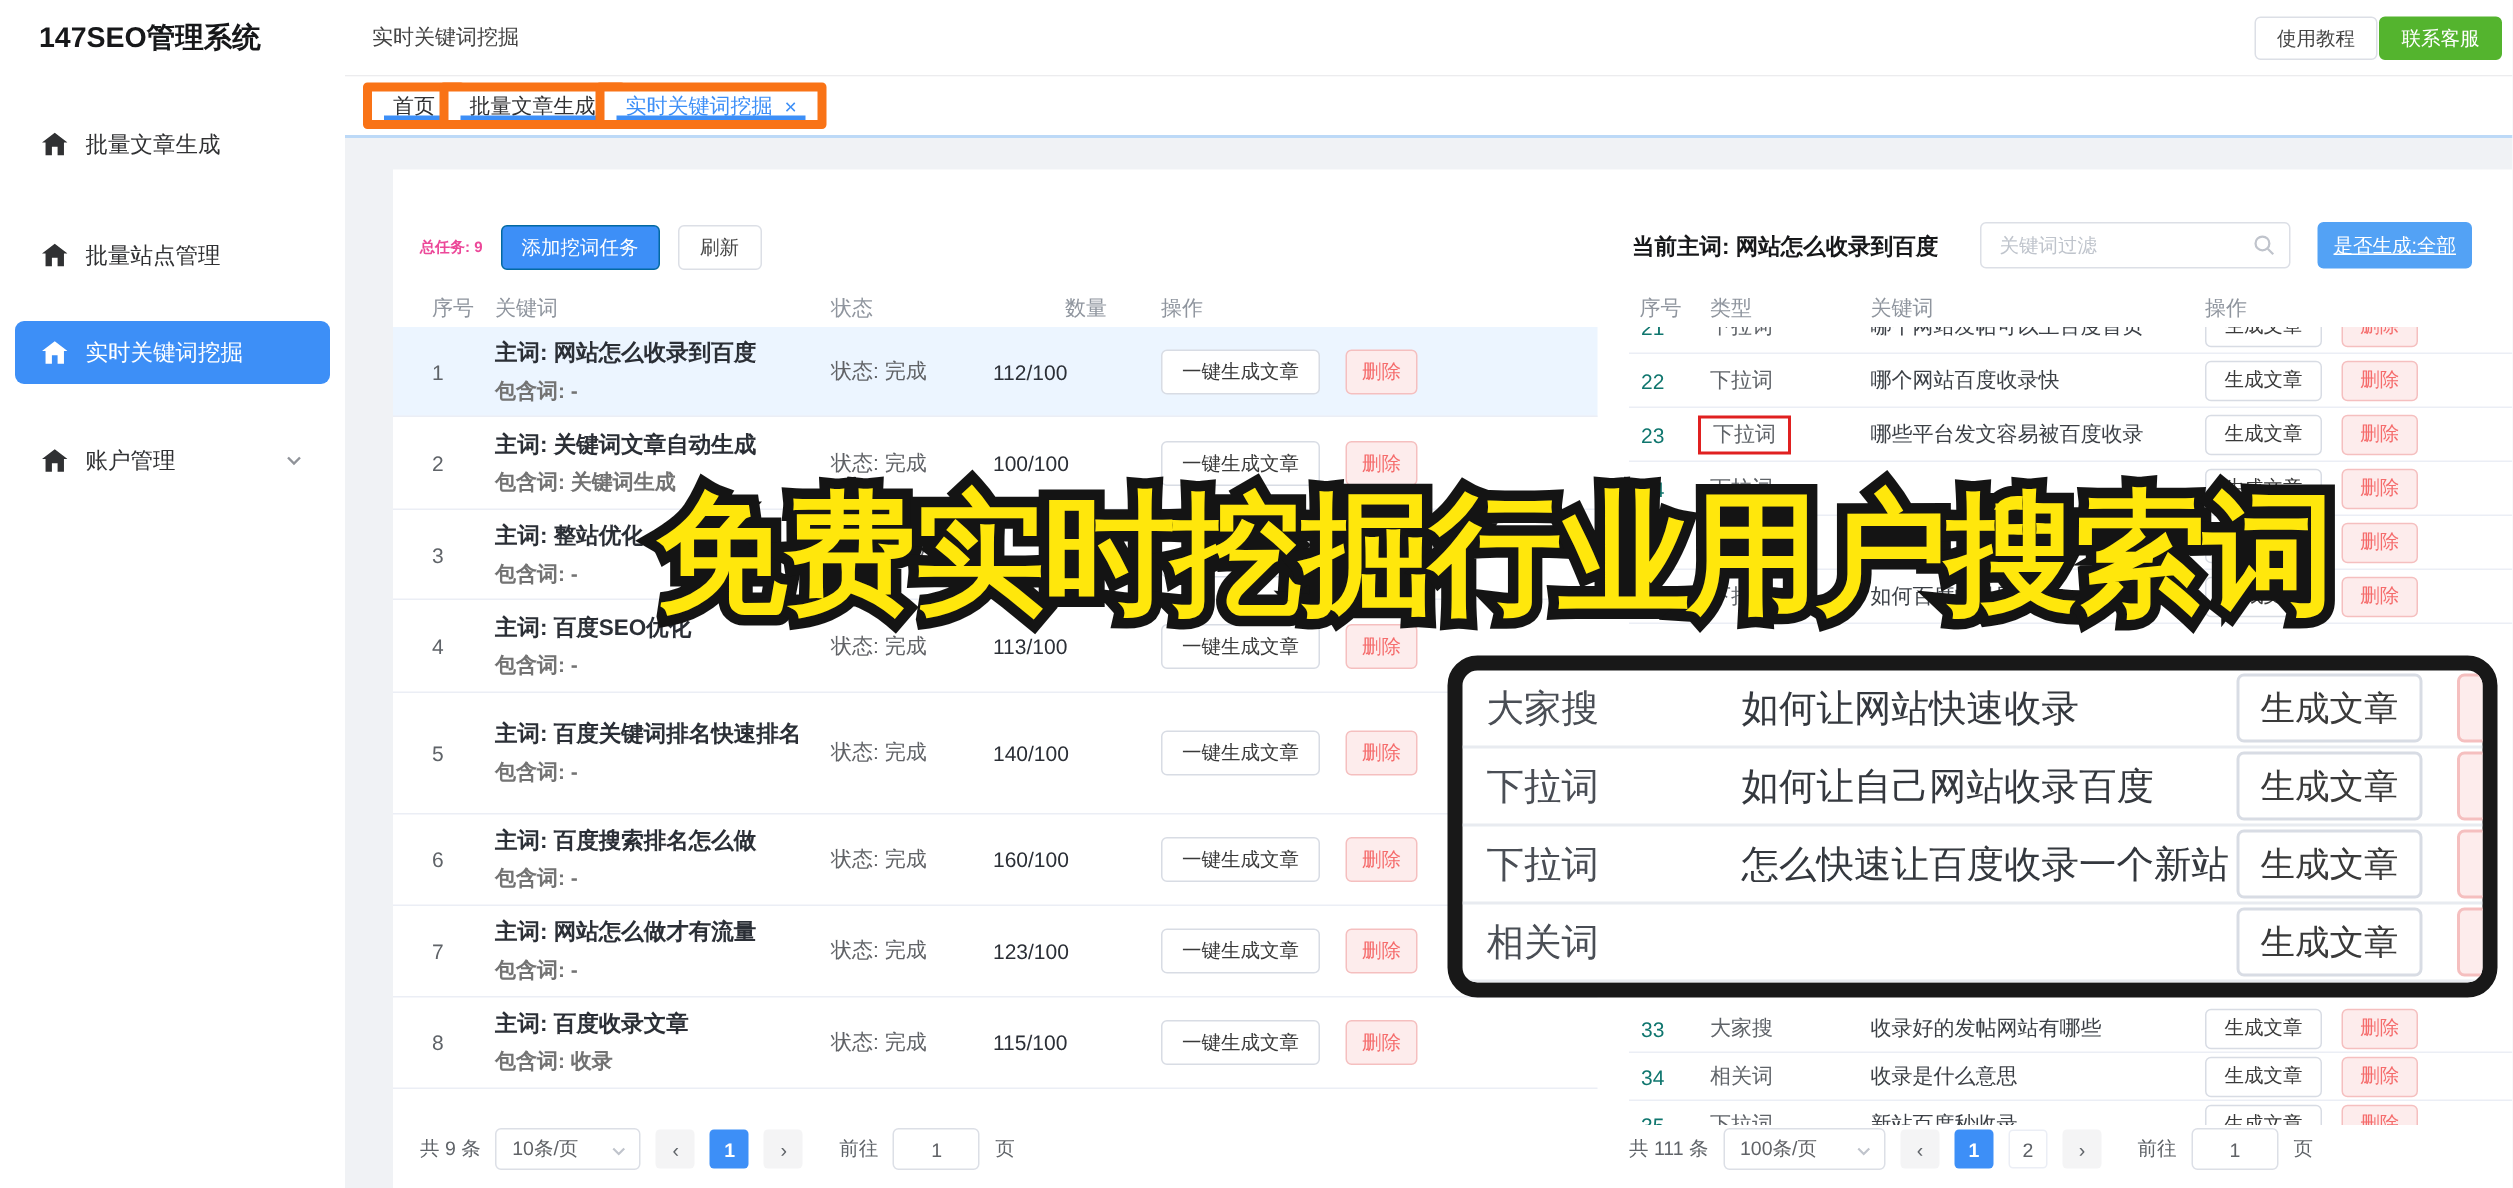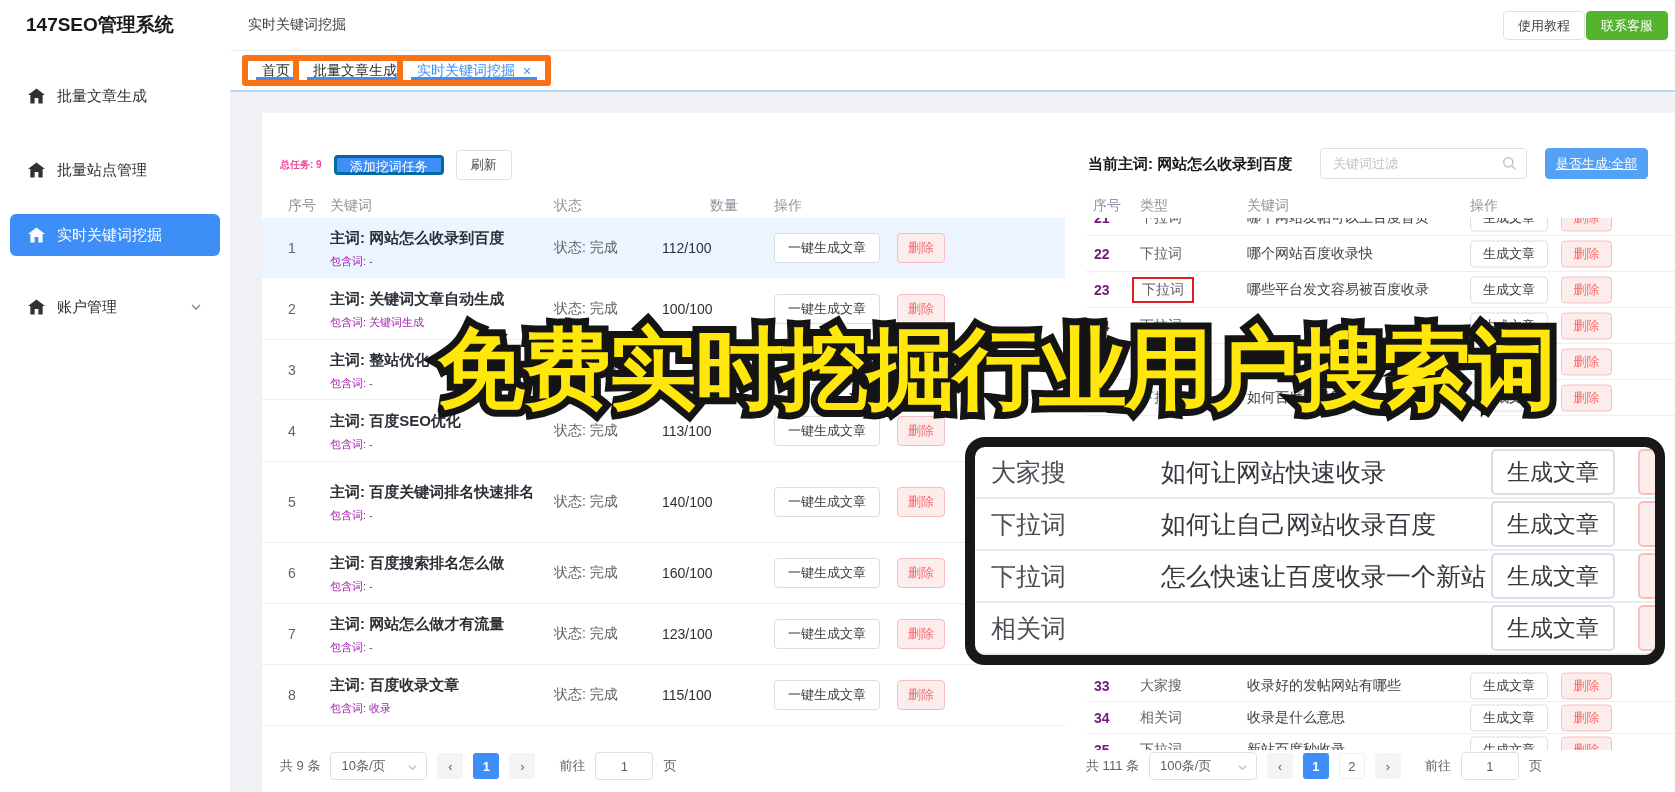--- a/index.html
+++ b/index.html
@@ -33,36 +33,36 @@
   .tab .tline { position:absolute; left:8px; right:8px; bottom:0; height:3px; background:#3d8ff7; }
   .tab.active { color:#3d8ff7; }
   .tab .x { margin-left:8px; font-size:14px; color:#3d8ff7; }
 
   
   .card { position:absolute; left:262px; top:113px; width:1413px; height:679px; background:#fff; z-index:1; }
 
   
   .lt-head { position:absolute; left:18px; top:37px; height:30px; display:flex; align-items:center; gap:12px; }
   .lt-total { font-size:10px; font-weight:bold; color:#ec4899; }
-  .btn-blue { background:#3d8ff7; color:#fff; border:3px solid #0369a1; border-radius:4px; height:20px;
+  .btn-blue { background:#3d8ff7; color:#fff; border:1px solid #0369a1; border-radius:4px; height:30px;
               padding:0 13px; font-size:13px; cursor:pointer; font-family:inherit; }
   .btn-plain { background:#fff; color:#454545; border:1px solid #dcdfe6; border-radius:4px; height:30px;
                padding:0 14px; font-size:13px; cursor:pointer; font-family:inherit; }
 
   
   .colhead { position:absolute; font-size:14px; color:#8f959e; }
 
   
   .lrows { position:absolute; left:0; top:105px; width:803px; }
   .lrow { position:relative; width:803px; border-bottom:1px solid #ebeef5; }
   .lrow.hl { background:#ecf5ff; }
   .lnum { position:absolute; left:26px; top:50%; transform:translateY(-50%); font-size:14px; color:#5f6368; }
   .lkw { position:absolute; left:68px; top:50%; transform:translateY(-50%); width:218px; }
   .kw-main { font-size:15px; font-weight:bold; color:#2b2f36; line-height:20px; }
-  .kw-sub  { font-size:11px; color:#a21caf; margin-top:6px; }
+  .kw-sub  { font-size:14px; color:#737373; margin-top:6px;font-weight:bold; }
   .lstatus { position:absolute; left:292px; top:50%; transform:translateY(-50%); font-size:14px; }
   .lcount  { position:absolute; left:400px; top:50%; transform:translateY(-50%); font-size:14px; color:#2b2f36; }
   .btn-gen { position:absolute; left:512px; top:50%; transform:translateY(-50%); width:106px; height:30px;
              background:#fff; border:1px solid #d8dce4; border-radius:4px; font-size:13px; color:#3a3a3a;
              cursor:pointer; font-family:inherit; }
   .btn-del { position:absolute; left:635px; top:50%; transform:translateY(-50%); width:48px; height:30px;
              background:#fdecec; border:1px solid #f5bfbf; border-radius:4px; font-size:13px; color:#f56c6c;
              cursor:pointer; font-family:inherit; }
 
   
@@ -72,21 +72,21 @@
   .rt-filter::placeholder { color:#bfc4cc; }
   .rt-search-ic { position:absolute; left:1240px; top:43px; width:15px; height:15px; }
   .rt-genall { position:absolute; left:1283px; top:35px; width:103px; height:31px; background:#53a2f5;
                border:1px solid #53a2f5; color:#fff; border-radius:4px; font-size:13px; cursor:pointer; font-family:inherit;text-decoration:underline; }
 
   .rrows-a { position:absolute; left:824px; top:105px; width:589px; height:200px; overflow:hidden; }
   .rrows-b { position:absolute; left:824px; top:557px; width:589px; height:80px; overflow:hidden; }
   .rrow { position:relative; width:589px; height:36px; border-bottom:1px solid #ebeef5; }
   .rrows-b .rrow { height:32px; }
   .rrow.clip-top { margin-top:-18px; }
-  .rnum  { position:absolute; left:8px;  top:50%; transform:translateY(-50%); font-size:14px; color:#701a75;font-weight:bold; }
+  .rnum  { position:absolute; left:8px;  top:50%; transform:translateY(-50%); font-size:14px; color:#0f766e; }
   .rtype { position:absolute; left:54px; top:50%; transform:translateY(-50%); font-size:14px; color:#5f6368; }
   .rtype.boxed { border:2px solid #e02020; padding:2px 8px; left:46px; }
   .rkw   { position:absolute; left:161px; top:50%; transform:translateY(-50%); font-size:14px; color:#3c4046; white-space:nowrap; }
   .rbtn-gen { position:absolute; left:384px; top:50%; transform:translateY(-50%); width:78px; height:27px;
               background:#fff; border:1px solid #d8dce4; border-radius:4px; font-size:13px; color:#3a3a3a;
               cursor:pointer; font-family:inherit; }
   .rbtn-del { position:absolute; left:475px; top:50%; transform:translateY(-50%); width:51px; height:27px;
               background:#fdecec; border:1px solid #f5bfbf; border-radius:4px; font-size:13px; color:#f56c6c;
               cursor:pointer; font-family:inherit; }
 

